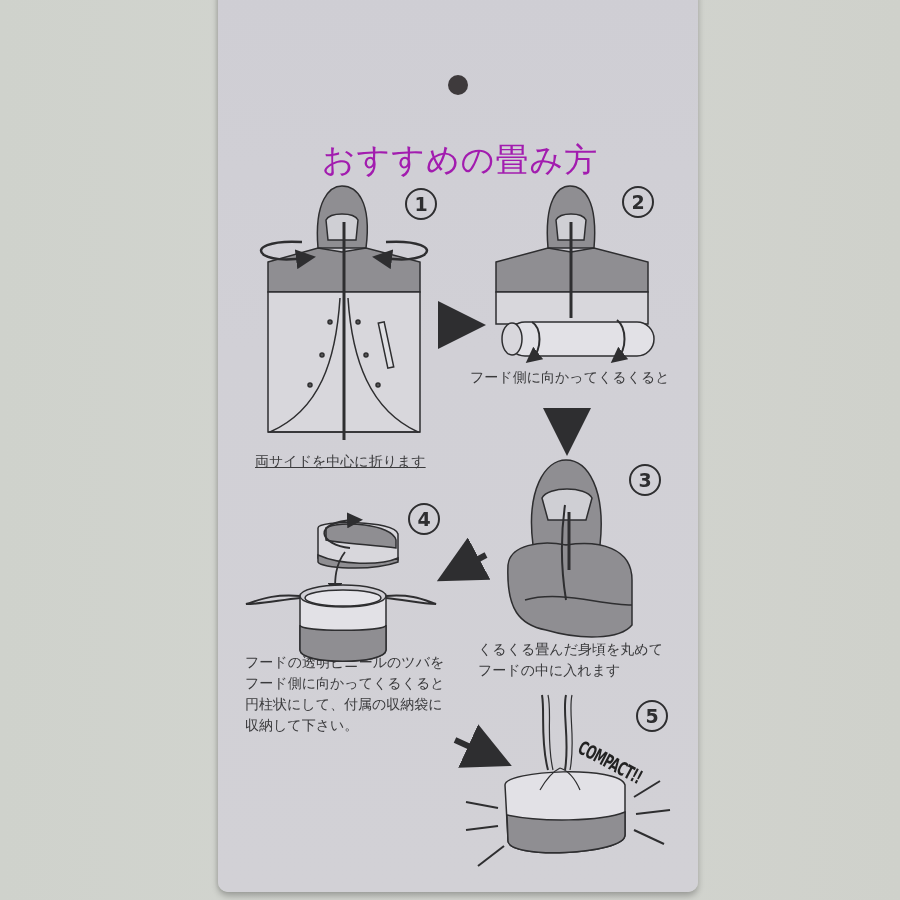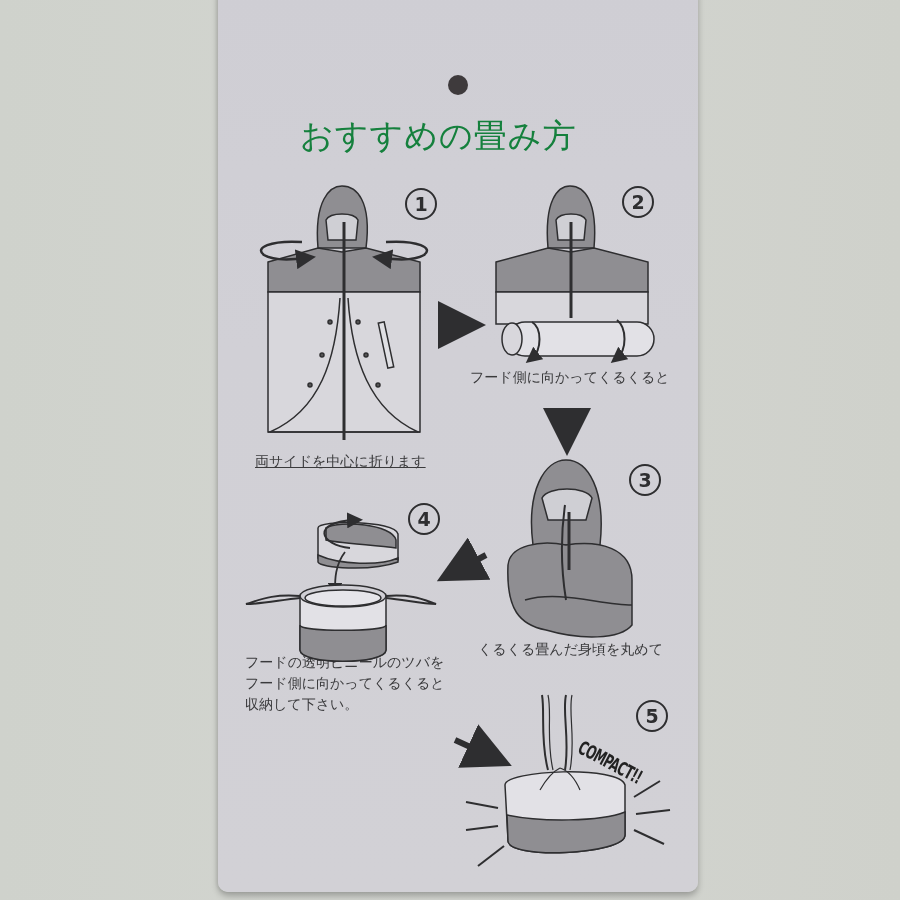--- a/index.html
+++ b/index.html
@@ -13,22 +13,22 @@
     position:absolute; left:218px; top:-10px; width:480px; height:902px;
     background: linear-gradient(180deg, #cfced4 0%, #d1d0d6 40%, #d2d1d6 100%);
     border-radius: 0 0 10px 10px;
     box-shadow: 0 4px 6px rgba(0,0,0,0.25), -2px 0 3px rgba(0,0,0,0.05);
   }
   .hole {
     position:absolute; left:448px; top:75px; width:20px; height:20px;
     border-radius:50%; background:#3e3a3c;
   }
   .title {
-    position:absolute; left:300px; top:114px; width:320px; text-align:left;
-    font-size:33px; color:#15803d; letter-spacing:1px;
+    position:absolute; left:300px; top:138px; width:320px; text-align:center;
+    font-size:33px; color:#a21caf; letter-spacing:1px;
   }
   .caption {
     position:absolute; font-size:14px; color:#3a3a3c; text-align:left; line-height:21px;
     white-space:nowrap;
   }
   .step-num {
     position:absolute; width:28px; height:28px; border:2.5px solid #2e2e30; border-radius:50%;
     font-size:19px; font-weight:bold; color:#2e2e30; text-align:center; line-height:28px;
   }
   svg { position:absolute; left:0; top:0; }
@@ -53,24 +53,26 @@
 <div class="step-num" style="left:636px;top:700px;"><span>5</span></div>
 
 <div class="caption" style="left:255px;top:451px;width:190px;text-decoration:underline;">
   <div>両サイドを中心に折ります</div>
 </div>
 <div class="caption" style="left:470px;top:367px;width:220px;">
   <div>フード側に向かってくるくると</div>
 </div>
 <div class="caption" style="left:478px;top:639px;width:200px;">
   <div>くるくる畳んだ身頃を丸めて</div>
+  <div>フードの中に入れます</div>
 </div>
 <div class="caption" style="left:245px;top:652px;width:210px;">
   <div>フードの透明ビニールのツバを</div>
   <div>フード側に向かってくるくると</div>
+  <div>円柱状にして、付属の収納袋に</div>
   <div>収納して下さい。</div>
 </div>
 
 <div class="compact">COMPACT!!</div>
 
 <svg width="900" height="900" viewBox="0 0 900 900">
   <defs>
     <marker id="ah" markerWidth="8" markerHeight="8" refX="4" refY="4" orient="auto">
       <path d="M0,0 L8,4 L0,8 z" fill="#2e2e30"></path>
     </marker>

